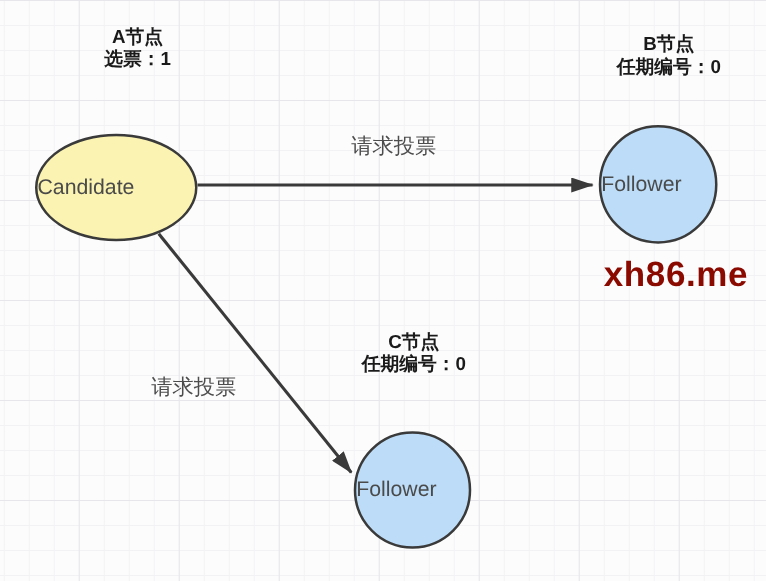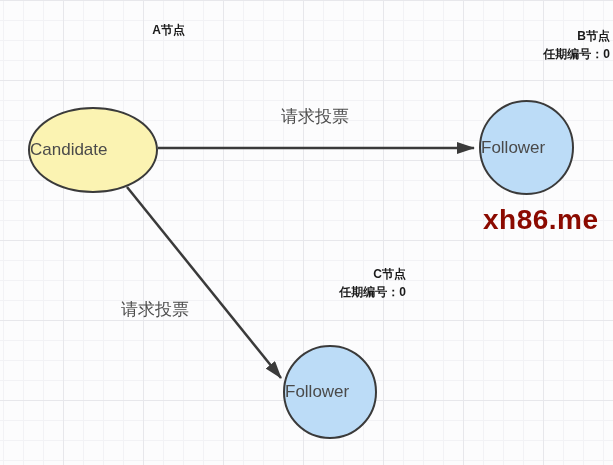--- a/index.html
+++ b/index.html
@@ -53,23 +53,23 @@
   .node-follower-c {
     left: 283px; top: 345px;
     width: 94px; height: 94px;
     background: #bcdcf7;
   }
 
   .annotation {
     position: absolute;
     z-index: 2;
     width: 150px;
-    text-align: right;
+    text-align: center;
     font-weight: bold;
-    font-size: 12px;
+    font-size: 15px;
     line-height: 18px;
     color: #1a1a1a;
   }
   .annotation-a { left: 35px;  top: 21px; }
   .annotation-b { left: 460px; top: 27px; }
   .annotation-c { left: 256px; top: 265px; }
 
   .edge-label {
     position: absolute;
     z-index: 2;
@@ -100,20 +100,21 @@
       <marker id="arrowhead" markerWidth="18" markerHeight="12" refX="17" refY="6" orient="auto" markerUnits="userSpaceOnUse">
         <path d="M0,0 L18,6 L0,12 Z" fill="#3a3a3a"></path>
       </marker>
     </defs>
     <line x1="158" y1="148" x2="474" y2="148" stroke="#3a3a3a" stroke-width="2.5" marker-end="url(#arrowhead)"></line>
     <line x1="127" y1="187" x2="281" y2="378" stroke="#3a3a3a" stroke-width="2.5" marker-end="url(#arrowhead)"></line>
   </svg>
 
   <div class="annotation annotation-a">
     <div>A节点</div>
+    <div>选票：1</div>
   </div>
 
   <div class="annotation annotation-b">
     <div>B节点</div>
     <div>任期编号：0</div>
   </div>
 
   <div class="annotation annotation-c">
     <div>C节点</div>
     <div>任期编号：0</div>

